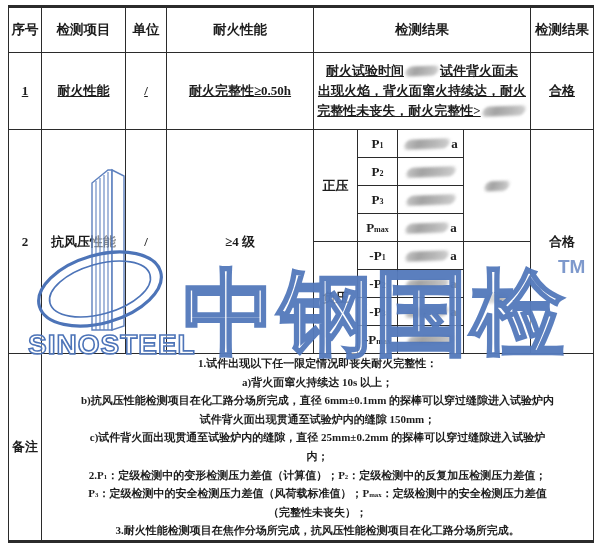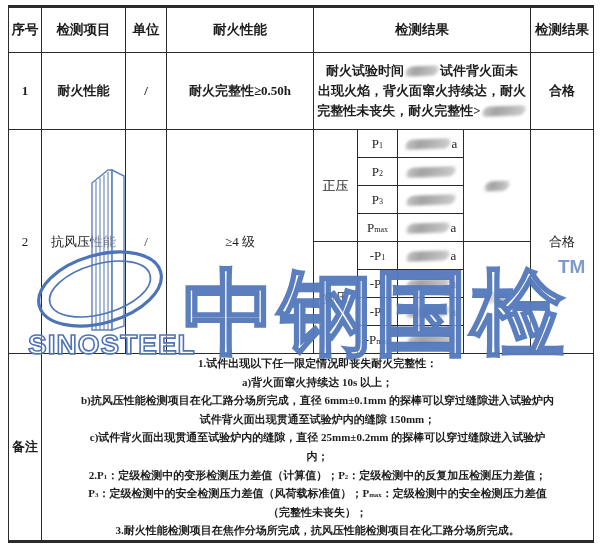--- a/index.html
+++ b/index.html
@@ -19,22 +19,22 @@
     border-top:3.5px solid var(--border);
     border-bottom:3.5px solid var(--border);
   }
   table.report td{
     border:1px solid var(--border);
     text-align:center;vertical-align:middle;
     padding:0 2px;font-size:13px;font-weight:600;
     overflow:hidden;
   }
   tr.hdr td{height:44px;font-size:13.5px;font-weight:700;}
-  tr.row1 td{height:76px;}
-  tr.pr td{height:27px;font-weight:400;}
+  tr.row1 td{height:76px;text-decoration:underline;}
+  tr.pr td{height:27px;font-weight:700;}
   td.remarks-cell{height:186px;text-align:left;vertical-align:top;padding:3px 4px 0 5px;}
   .rline{font-size:11px;line-height:18.6px;font-weight:600;white-space:nowrap;}
   .result-lines{line-height:20px;font-size:13px;}
   sub{font-size:62%;vertical-align:-18%;line-height:0;}
   .smudge{
     display:inline-block;height:10px;border-radius:5px;
     background:linear-gradient(90deg,#b5b5b5,var(--smudge) 30%,#a7a7a7 70%,#c2c2c2);
     filter:blur(1.6px);opacity:.8;vertical-align:-1px;margin:0 2px;
     transform:skewX(-18deg) rotate(-2deg);
   }

